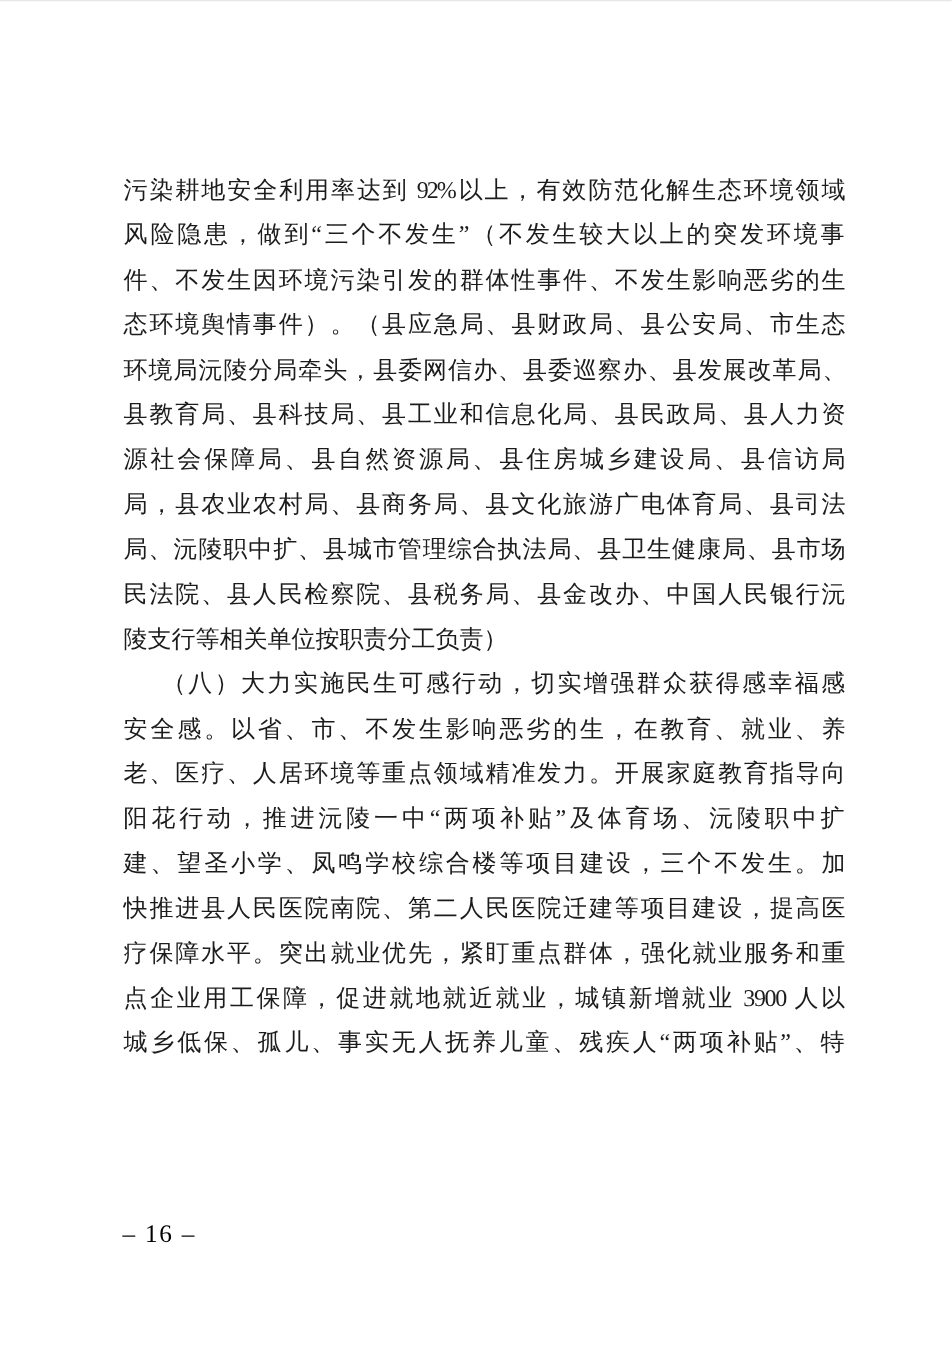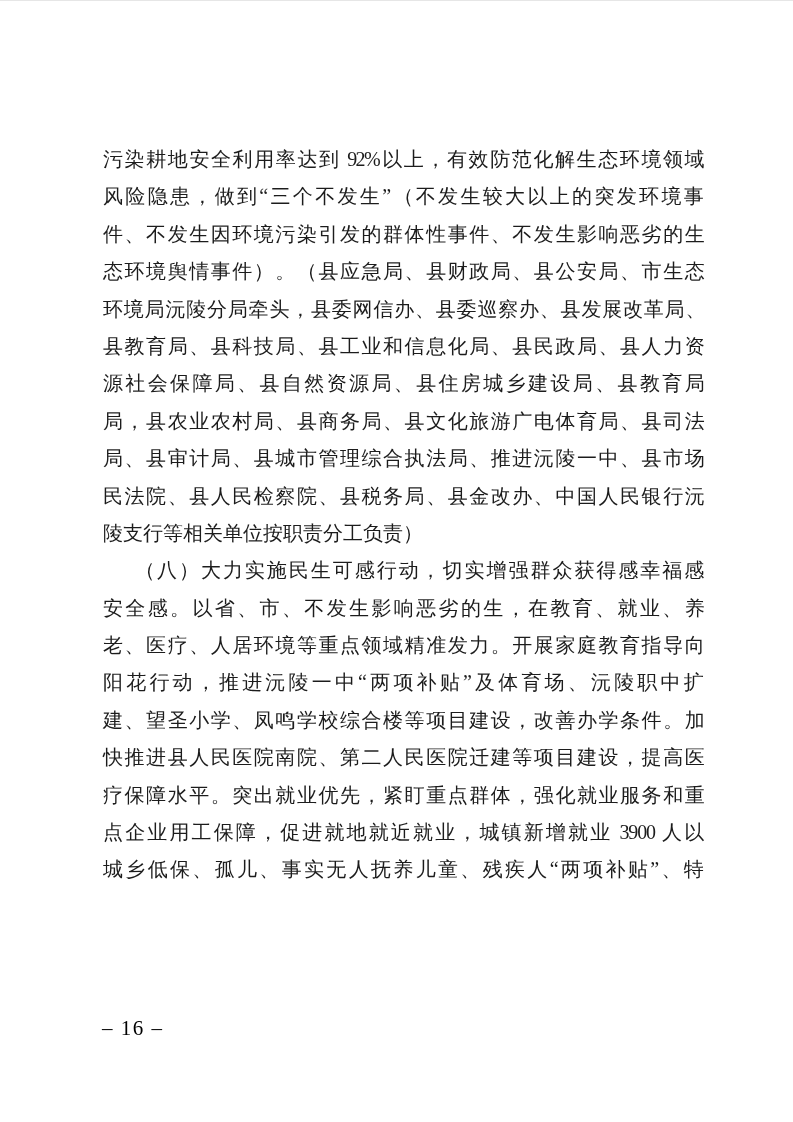--- a/index.html
+++ b/index.html
@@ -45,29 +45,29 @@
 </head>
 <body>
 
 <div class="doc-body">
   <div class="line" style="letter-spacing: -1.63073px;">污染耕地安全利用率达到 92%以上，有效防范化解生态环境领域</div>
   <div class="line" style="letter-spacing: -0.757924px;">风险隐患，做到“三个不发生”（不发生较大以上的突发环境事</div>
   <div class="line" style="letter-spacing: -1.67143px;">件、不发生因环境污染引发的群体性事件、不发生影响恶劣的生</div>
   <div class="line" style="letter-spacing: -1.67143px;">态环境舆情事件）。（县应急局、县财政局、县公安局、市生态</div>
   <div class="line" style="letter-spacing: -2.41034px;">环境局沅陵分局牵头，县委网信办、县委巡察办、县发展改革局、</div>
   <div class="line" style="letter-spacing: -1.67143px;">县教育局、县科技局、县工业和信息化局、县民政局、县人力资</div>
-  <div class="line" style="letter-spacing: -1.67143px;">源社会保障局、县自然资源局、县住房城乡建设局、县教育局</div>
+  <div class="line" style="letter-spacing: -1.67143px;">源社会保障局、县自然资源局、县住房城乡建设局、县信访局</div>
   <div class="line" style="letter-spacing: -1.67143px;">局，县农业农村局、县商务局、县文化旅游广电体育局、县司法</div>
-  <div class="line" style="letter-spacing: -1.67143px;">局、县审计局、县城市管理综合执法局、推进沅陵一中、县市场</div>
+  <div class="line" style="letter-spacing: -1.67143px;">局、沅陵职中扩、县城市管理综合执法局、县卫生健康局、县市场</div>
   <div class="line" style="letter-spacing: -1.67143px;">民法院、县人民检察院、县税务局、县金改办、中国人民银行沅</div>
   <div class="line para-end">陵支行等相关单位按职责分工负责）</div>
   <div class="line para-start" style="letter-spacing: -1.25385px;">（八）大力实施民生可感行动，切实增强群众获得感幸福感</div>
   <div class="line" style="letter-spacing: -1.67143px;">安全感。以省、市、不发生影响恶劣的生，在教育、就业、养</div>
   <div class="line" style="letter-spacing: -1.67143px;">老、医疗、人居环境等重点领域精准发力。开展家庭教育指导向</div>
   <div class="line" style="letter-spacing: -0.757924px;">阳花行动，推进沅陵一中“两项补贴”及体育场、沅陵职中扩</div>
-  <div class="line" style="letter-spacing: -1.67143px;">建、望圣小学、凤鸣学校综合楼等项目建设，改善办学条件。加</div>
+  <div class="line" style="letter-spacing: -1.67143px;">建、望圣小学、凤鸣学校综合楼等项目建设，三个不发生。加</div>
   <div class="line" style="letter-spacing: -1.67143px;">快推进县人民医院南院、第二人民医院迁建等项目建设，提高医</div>
   <div class="line" style="letter-spacing: -1.67143px;">疗保障水平。突出就业优先，紧盯重点群体，强化就业服务和重</div>
   <div class="line" style="letter-spacing: -1.14839px;">点企业用工保障，促进就地就近就业，城镇新增就业 3900 人以</div>
   <div class="line" style="letter-spacing: -0.757924px;">城乡低保、孤儿、事实无人抚养儿童、残疾人“两项补贴”、特</div>
 </div>
 
 <div class="page-number">– 16 –</div>
 
 </body></html>

